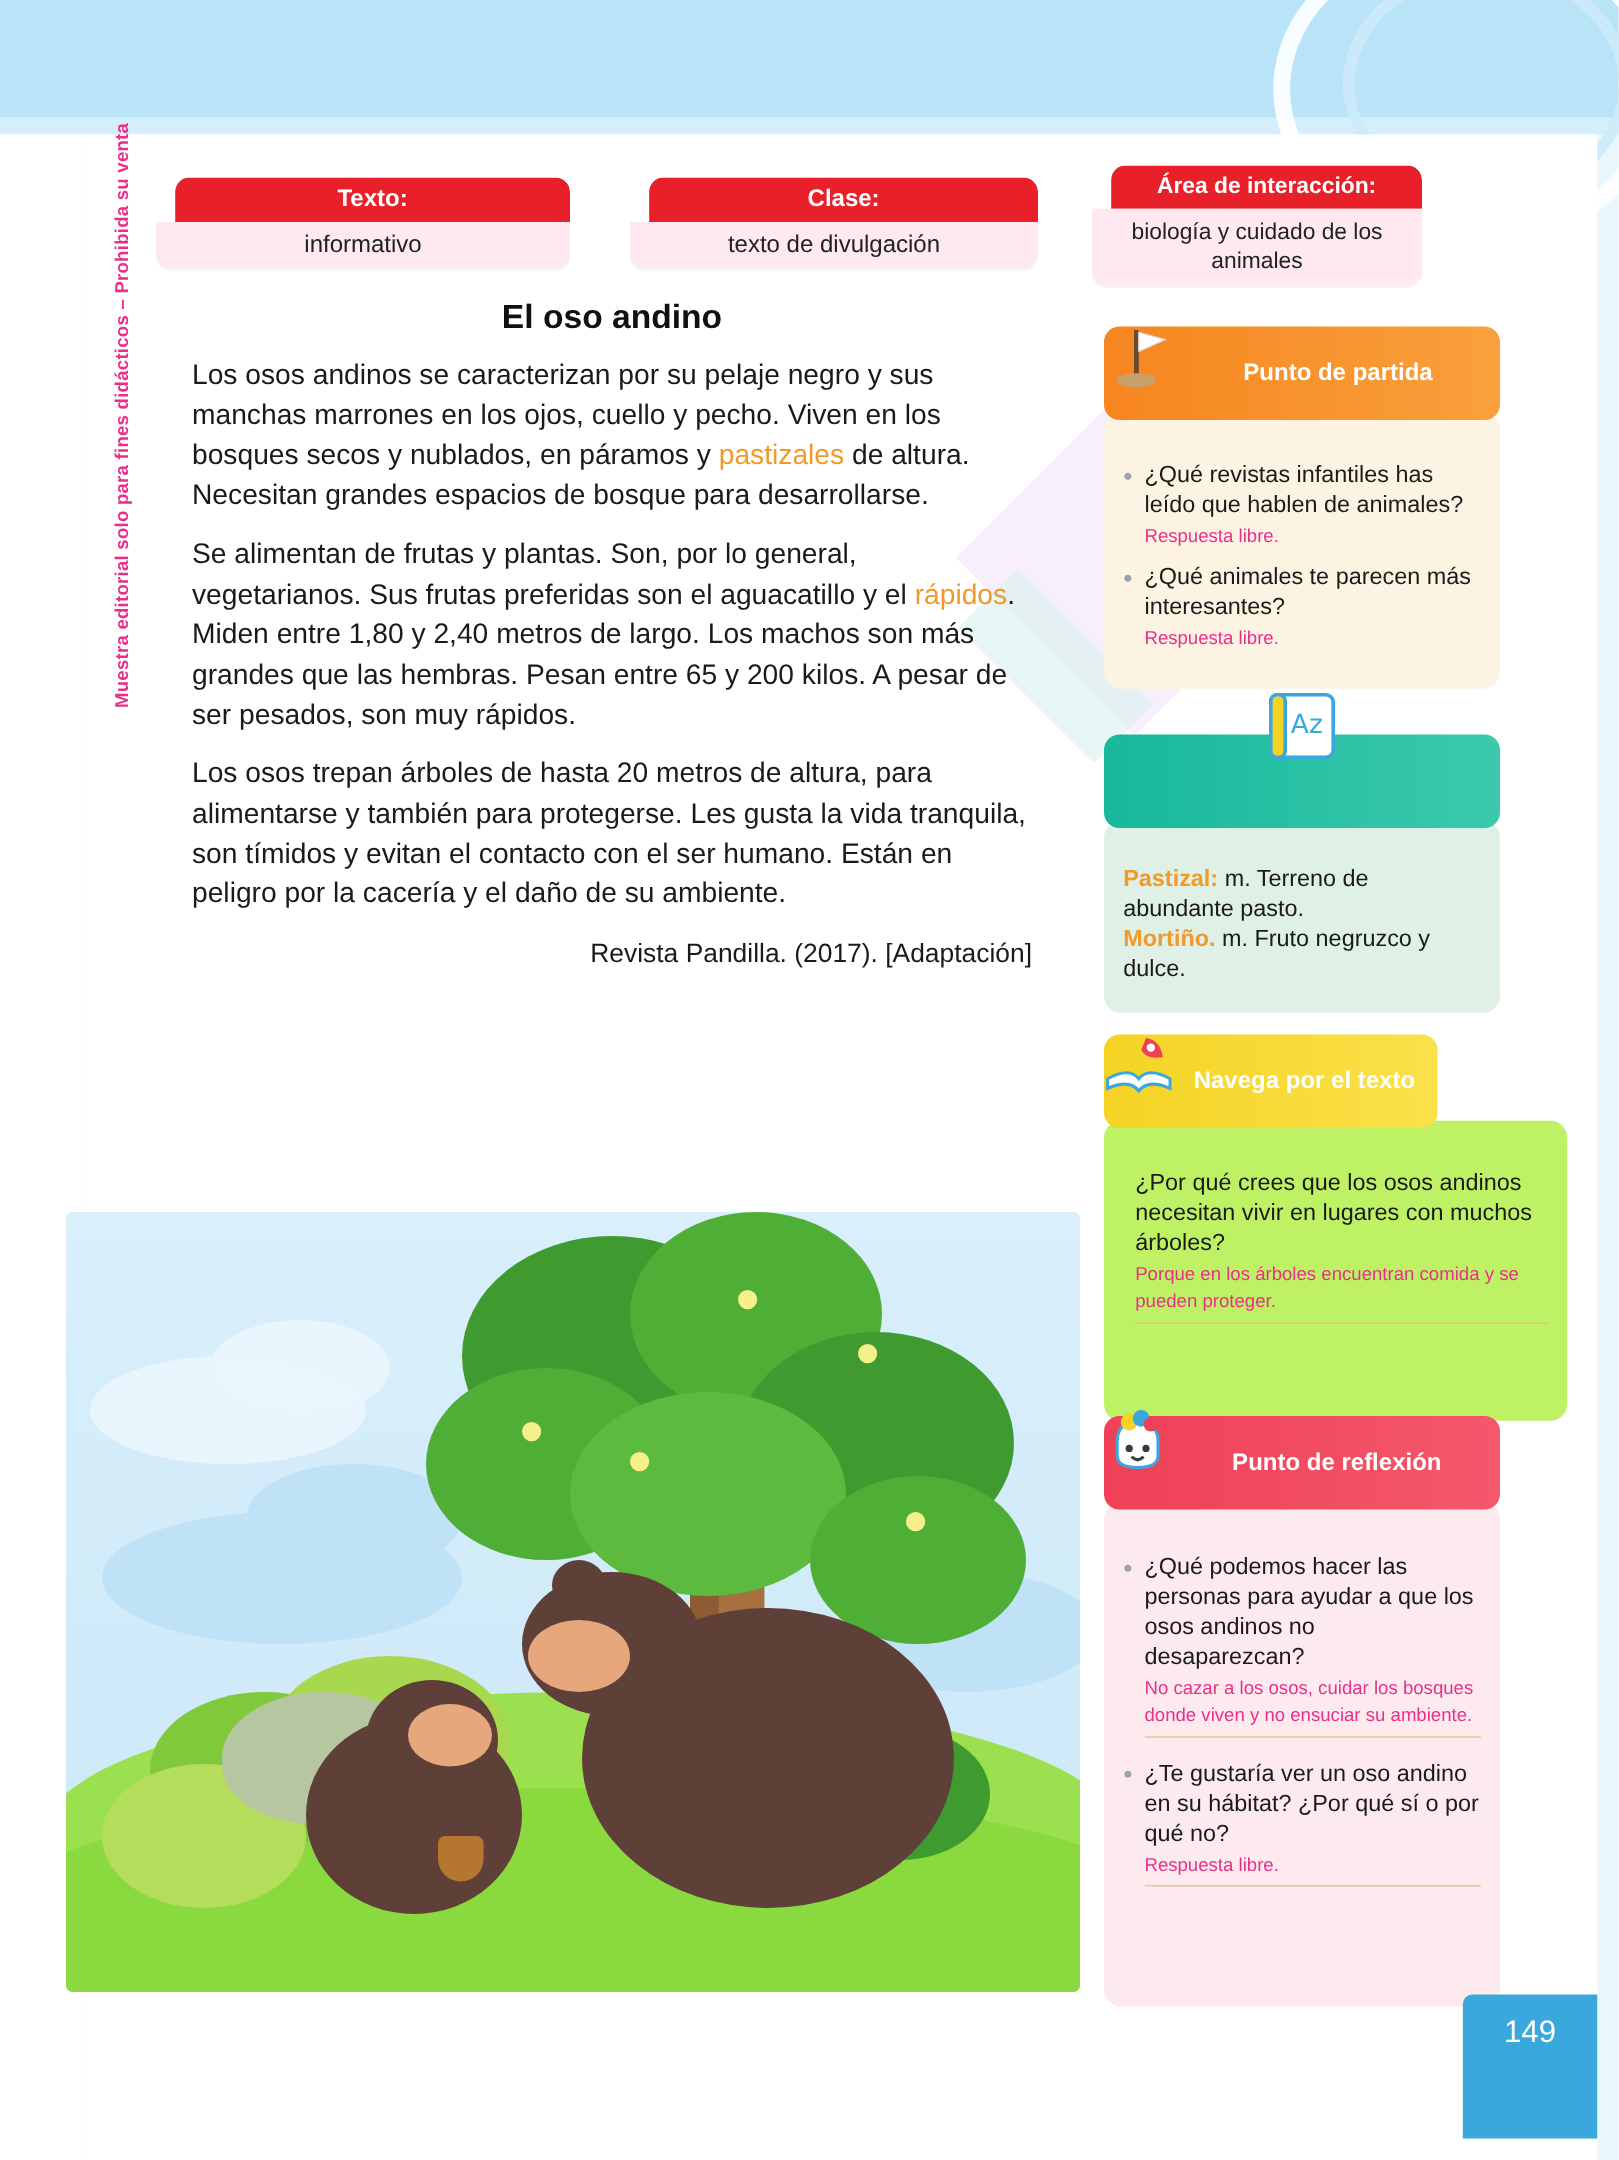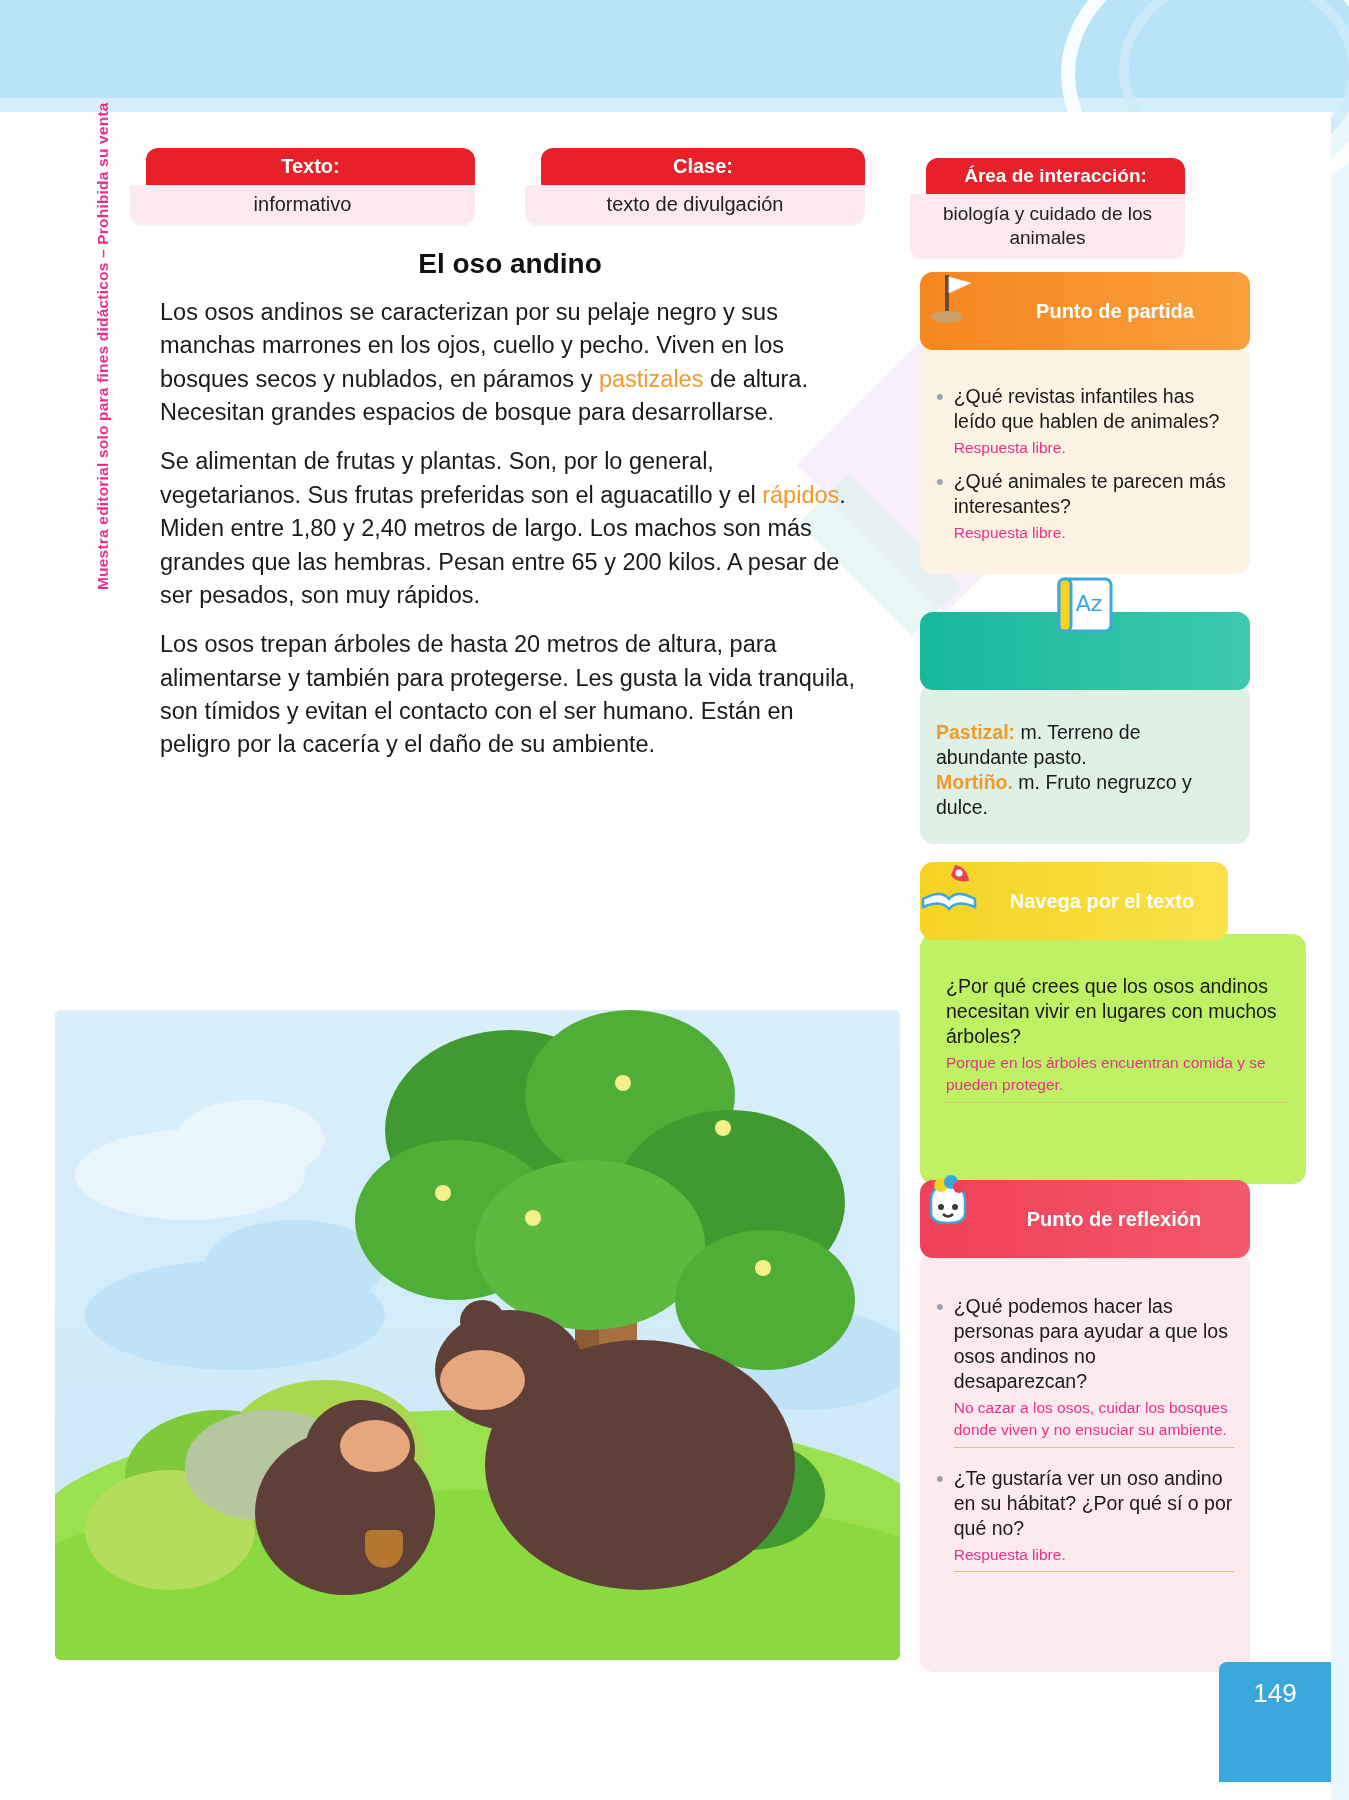--- a/index.html
+++ b/index.html
@@ -27,21 +27,21 @@
     transform:rotate(-90deg);transform-origin:left top;
     color:#e8308a;font-size:15.5px;font-weight:700;letter-spacing:.2px;white-space:nowrap;
   }
 
   
   .tag{position:absolute;border-radius:12px;overflow:hidden;box-shadow:0 2px 0 rgba(0,0,0,.04);}
   .tag .hd{background:#e8202a;color:#fff;font-weight:700;font-size:20px;text-align:center;padding:7px 4px;border-radius:12px 12px 0 0;margin-left:16px;}
   .tag .bd{background:#fde9ef;color:#222;font-size:20px;text-align:center;padding:8px 6px;}
   #tag-texto{left:130px;top:148px;width:345px;}
   #tag-clase{left:525px;top:148px;width:340px;}
-  #tag-area{left:910px;top:158px;width:275px;}
+  #tag-area{left:910px;top:138px;width:275px;}
   #tag-area .hd{font-size:19px;}
   #tag-area .bd{font-size:19px;line-height:1.25;}
 
   
   .article{position:absolute;left:160px;top:248px;width:700px;}
   .art-title{font-size:28px;font-weight:700;color:#111;text-align:center;margin:0 0 12px 0;}
   .art-p{font-size:23.5px;line-height:1.42;color:#1a1a1a;margin:16px 0 14px 0;}
   .hl{color:#f09a2a;}
   .source{font-size:22px;color:#1a1a1a;text-align:right;margin-top:20px;}
 
@@ -72,21 +72,21 @@
 
   #c1{left:920px;top:272px;}
   #c1 .card-hd{left:0;top:0;width:330px;height:78px;background:linear-gradient(90deg,#f6861f,#f9a03c);}
   #c1 .card-body{left:0;top:72px;width:330px;height:230px;background:#fdf3e2;}
 
   #c2{left:920px;top:612px;}
   #c2 .card-hd{left:0;top:0;width:330px;height:78px;background:linear-gradient(90deg,#17b89b,#3cc9ad);}
   #c2 .card-body{left:0;top:72px;width:330px;height:160px;background:#dff0e6;}
 
   #c3{left:920px;top:862px;}
-  #c3 .card-hd{left:0;top:0;width:308px;height:78px;background:linear-gradient(90deg,#f4d324,#fbe14a);}
+  #c3 .card-hd{left:0;top:0;width:278px;height:78px;background:linear-gradient(90deg,#f4d324,#fbe14a);}
   #c3 .card-hd .ttl{color:#ffffff;}
   #c3 .card-body{left:0;top:72px;width:386px;height:250px;background:#bef264;padding-left:26px;}
 
   #c4{left:920px;top:1180px;}
   #c4 .card-hd{left:0;top:0;width:330px;height:78px;background:linear-gradient(90deg,#ef4057,#f4586c);}
   #c4 .card-body{left:0;top:72px;width:330px;height:420px;background:#fdeaef;}
 
   .icon-badge{position:absolute;left:-18px;top:-22px;width:92px;height:92px;display:flex;align-items:center;justify-content:center;}
   .dict-badge{position:absolute;left:118px;top:-46px;width:92px;height:80px;display:flex;align-items:center;justify-content:center;}
   .term{color:#f09a2a;font-weight:700;}
@@ -124,20 +124,21 @@
 
 <div class="article">
   <h1 class="art-title">El oso andino</h1>
 
   <p class="art-p"><span>Los osos andinos se caracterizan por su pelaje negro y sus manchas marrones en los ojos, cuello y pecho. Viven en los bosques secos y nublados, en páramos y </span><span class="hl">pastizales</span><span> de altura. Necesitan grandes espacios de bosque para desarrollarse.</span></p>
 
   <p class="art-p"><span>Se alimentan de frutas y plantas. Son, por lo general, vegetarianos. Sus frutas preferidas son el aguacatillo y el </span><span class="hl">rápidos</span><span>. Miden entre 1,80 y 2,40 metros de largo. Los machos son más grandes que las hembras. Pesan entre 65 y 200 kilos. A pesar de ser pesados, son muy rápidos.</span></p>
 
   <p class="art-p">Los osos trepan árboles de hasta 20 metros de altura, para alimentarse y también para protegerse. Les gusta la vida tranquila, son tímidos y evitan el contacto con el ser humano. Están en peligro por la cacería y el daño de su ambiente.</p>
 
+  <div class="source">Revista Pandilla. (2017). [Adaptación]</div>
 </div>
 
 <div class="illus">
   <div class="sky"></div>
   <div class="cloud" style="left:20px;top:120px;width:230px;height:90px;"></div>
   <div class="cloud" style="left:120px;top:90px;width:150px;height:80px;"></div>
   <div class="cloud" style="left:30px;top:250px;width:300px;height:110px;background:#bfe2f6;"></div>
   <div class="cloud" style="left:150px;top:210px;width:180px;height:90px;background:#bfe2f6;"></div>
   <div class="cloud" style="left:640px;top:300px;width:220px;height:100px;background:#bfe2f6;"></div>
 

